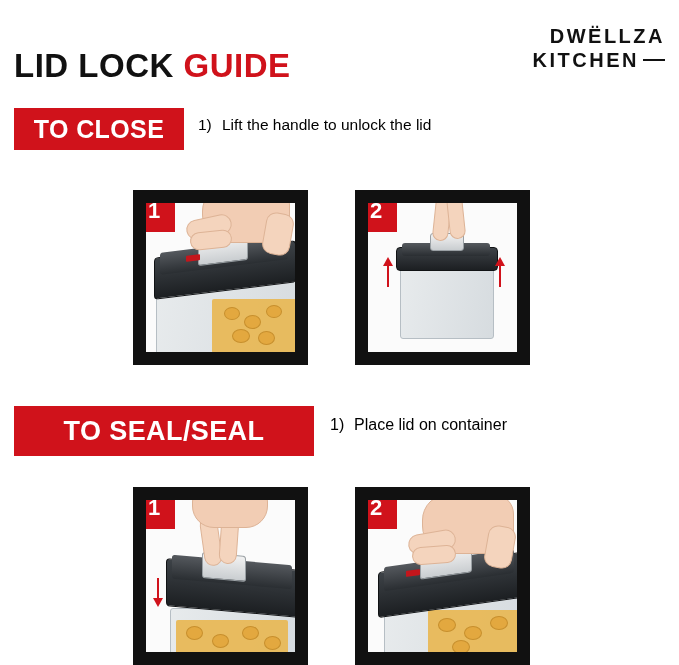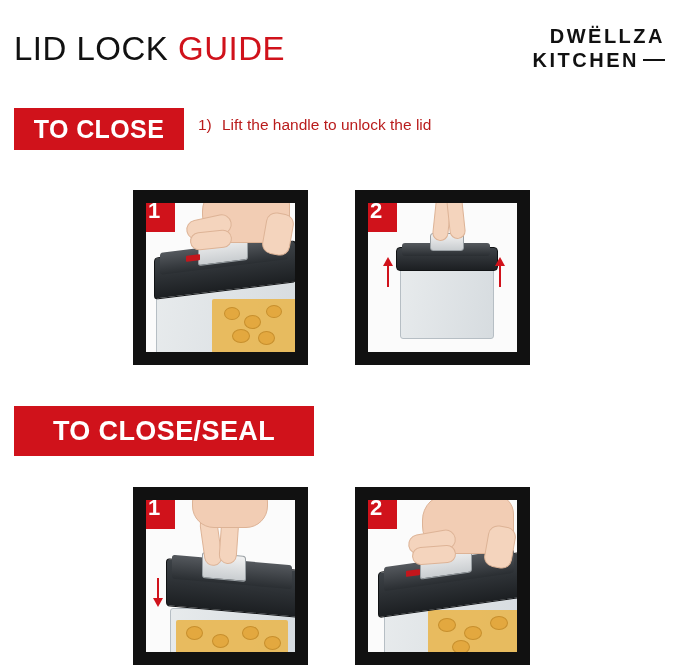--- a/index.html
+++ b/index.html
@@ -26,23 +26,23 @@
   .header {
     position: absolute;
     top: 18px;
     left: 14px;
     right: 14px;
     height: 70px;
   }
   .title {
     position: absolute;
     left: 0;
-    top: 12px;
+    top: 29px;
     font-size: 33px;
-    font-weight: normal;
+    font-weight: bold;
     letter-spacing: 0.5px;
     white-space: nowrap;
   }
   .title .t-red { color: #d0121b; }
 
   .brand {
     position: absolute;
     right: 0;
     top: 6px;
     text-align: right;
@@ -95,21 +95,21 @@
     left: 14px;
     top: 406px;
     width: 300px;
     height: 50px;
     font-size: 27px;
   }
 
   
   .steps {
     position: absolute;
-    color: #b91c1c;
+    color: #000000;
   }
   #steps-open {
     left: 198px;
     top: 112px;
     font-size: 15.5px;
     line-height: 1.62;
   }
   #steps-close {
     left: 330px;
     top: 412px;
@@ -283,23 +283,26 @@
       <div class="hand" style="left:56px; top:-28px; width:50px; height:26px; border-radius:16px;"></div>
 
       <div class="arrow-stem" style="left:19px; top:62px; height:22px;"></div>
       <div class="arrow-up" style="left:15px; top:54px;"></div>
       <div class="arrow-stem" style="left:131px; top:62px; height:22px;"></div>
       <div class="arrow-up" style="left:127px; top:54px;"></div>
     </div>
     <div class="step-badge">2</div>
   </div>
 
-  <div class="banner" id="banner-close">TO CLOSE/SEAL</div>
+  <div class="banner" id="banner-close">TO SEAL/SEAL</div>
 
   <div class="steps" id="steps-close">
+    <div class="step-line">
+      <span class="step-num">1)</span><span>Place lid on container</span>
+    </div>
   </div>
 
   <div class="photo" id="photo-close-1">
     <div class="photo-inner">
       <div class="container-body" style="left:24px; top:108px; width:124px; height:50px;"></div>
       <div class="pasta" style="left:30px; top:120px; width:112px; height:38px;"></div>
       <div class="pasta-piece" style="left:40px; top:126px; width:15px; height:12px;"></div>
       <div class="pasta-piece" style="left:66px; top:134px; width:15px; height:12px;"></div>
       <div class="pasta-piece" style="left:96px; top:126px; width:15px; height:12px;"></div>
       <div class="pasta-piece" style="left:118px; top:136px; width:15px; height:12px;"></div>

